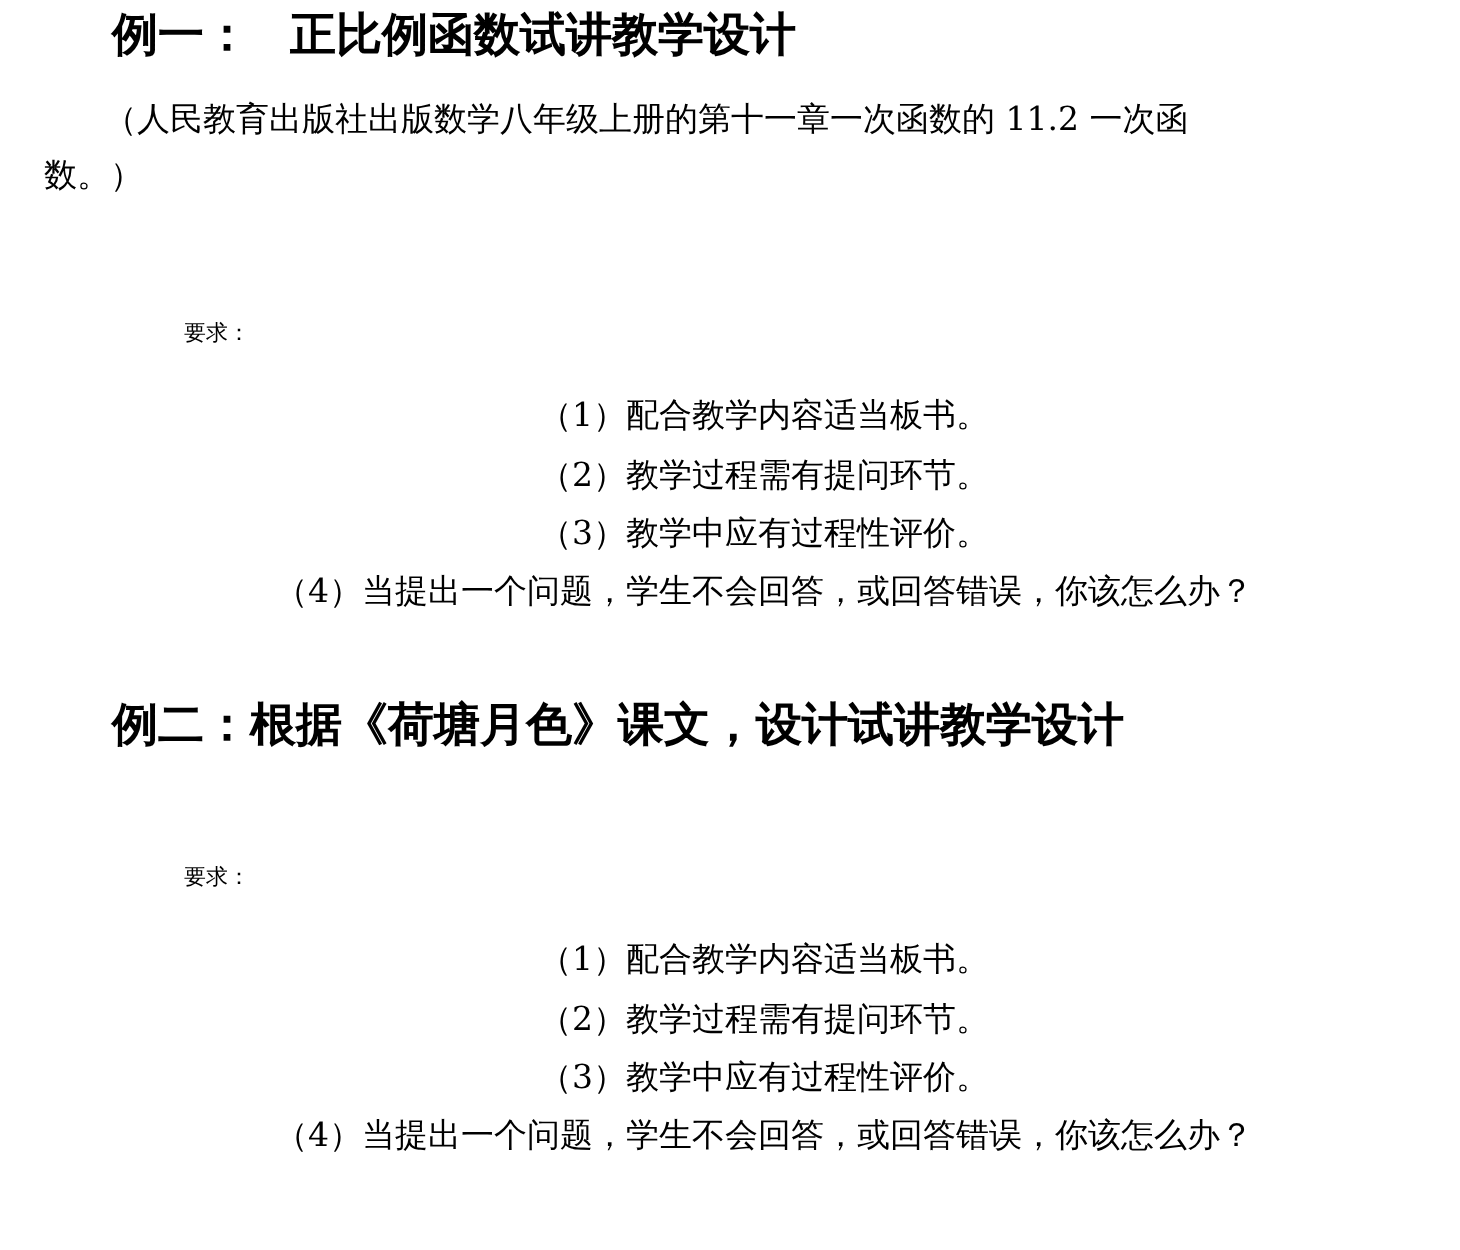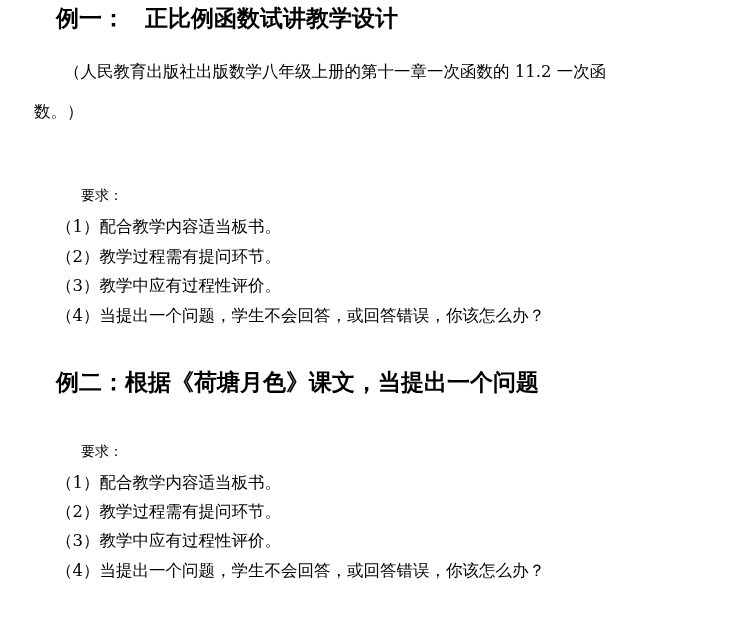--- a/index.html
+++ b/index.html
@@ -37,42 +37,43 @@
     margin: 0;
     padding-left: 34px;
   }
   .heading .gap {
     display: inline-block;
     width: 20px;
   }
   .para {
     font-size: 16.5px;
     line-height: 1.72;
-    margin: 12px;
+    margin: 0;
     text-indent: 0;
   }
   .para-indent {
     padding-left: 30px;
     text-align: justify;
     text-justify: inter-ideograph;
   }
   .para-hang {
     padding-left: 0px;
   }
   .req-label {
-    font-size: 14px;
+    font-size: 11px;
     line-height: 1.72;
     padding-left: 54px;
-    margin: 5px;
+    margin: 16px;
   }
   .item {
     font-size: 16.5px;
     line-height: 1.78;
     padding-left: 34px;
     margin: 0;
+    text-align: center;
   }
   .spacer-lg { height: 34px; }
   .spacer-sm { height: 10px; }
   .spacer-xl { height: 40px; }
 </style>
 </head>
 <body>
 
 <div class="page">
 
@@ -91,21 +92,21 @@
 
     <p class="item">（1）配合教学内容适当板书。</p>
     <p class="item">（2）教学过程需有提问环节。</p>
     <p class="item">（3）教学中应有过程性评价。</p>
     <p class="item">（4）当提出一个问题，学生不会回答，或回答错误，你该怎么办？</p>
   </div>
 
   <div class="spacer-lg"></div>
 
   <div>
-    <p class="heading"><span>例二：</span><span>根据《荷塘月色》课文，当提出一个问题</span></p>
+    <p class="heading"><span>例二：</span><span>根据《荷塘月色》课文，设计试讲教学设计</span></p>
 
     <div class="spacer-lg"></div>
 
     <p class="req-label">要求：</p>
 
     <p class="item">（1）配合教学内容适当板书。</p>
     <p class="item">（2）教学过程需有提问环节。</p>
     <p class="item">（3）教学中应有过程性评价。</p>
     <p class="item">（4）当提出一个问题，学生不会回答，或回答错误，你该怎么办？</p>
   </div>

